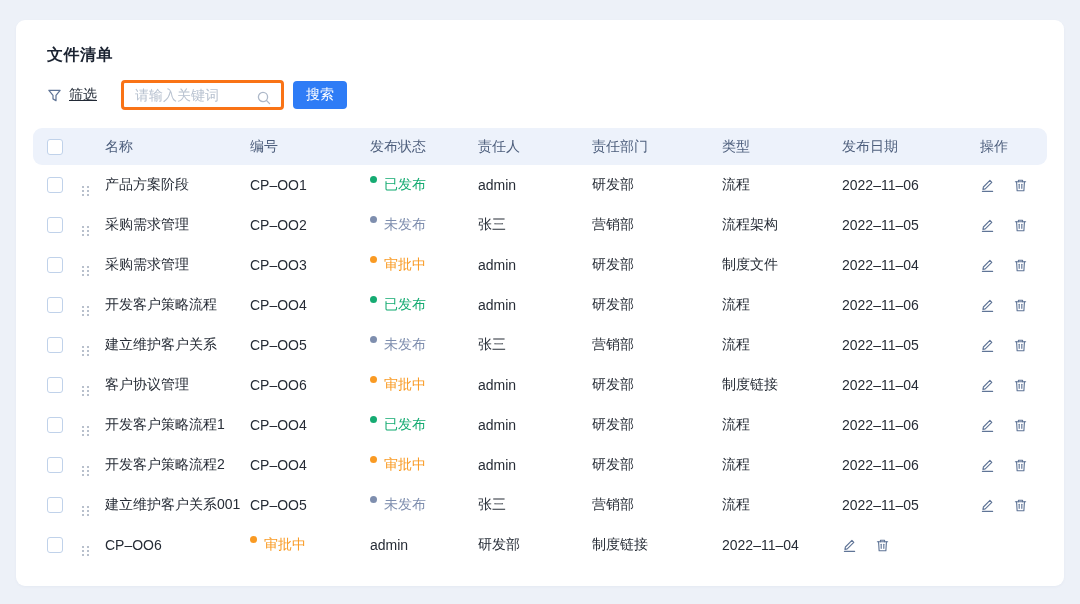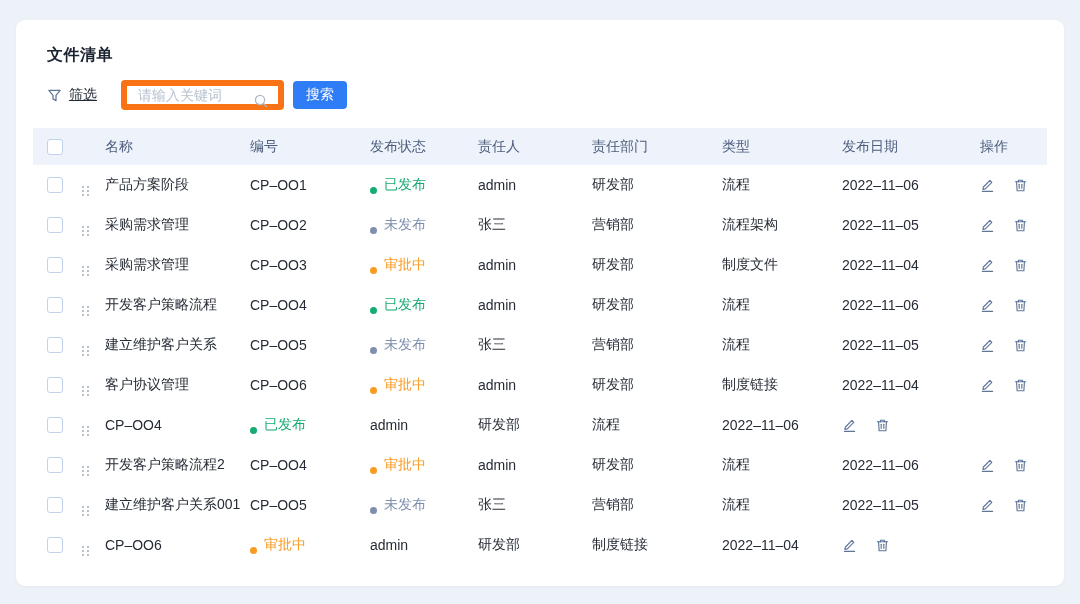--- a/index.html
+++ b/index.html
@@ -21,21 +21,21 @@
     position:absolute; left:31px; top:25px;
     font-size:16px; font-weight:700; color:#1a2230; letter-spacing:.5px;
   }
   
   .toolbar { position:absolute; left:31px; top:60px; height:30px; display:flex; align-items:center; }
   .filter { display:flex; align-items:center; gap:7px; cursor:pointer; }
   .filter-label { color:#222a36;text-decoration:underline; }
   .search-box {
     position:relative; margin-left:24px;
     width:163px; height:30px;
-    border:6px solid #f97316; border-radius:4px;
+    border:3px solid #f97316; border-radius:4px;
     display:flex; align-items:center; background:#fff;
   }
   .search-box input {
     border:none; outline:none; background:transparent;
     width:124px; margin-left:11px; font-size:14px; color:#33404f;
     font-family:inherit;
   }
   .search-box input::placeholder { color:#b8c2d0; }
   .search-glass { position:absolute; right:9px; top:7px; }
   .search-btn {
@@ -44,33 +44,33 @@
     background:#2e7cf6; color:#ffffff; font-size:14px;
     font-family:inherit; cursor:pointer;
   }
   
   .table { position:absolute; left:17px; top:108px; width:1014px; }
   .tr {
     display:grid;
     grid-template-columns:49px 23px 145px 120px 108px 114px 130px 120px 138px 67px;
     align-items:center;
   }
-  .thead { background:#edf2fb; height:37px; color:#4d5e7c; }
+  .thead { background:#edf2fb; height:37px; color:#4d5e7c;border-radius:9px; }
   .tbody .tr { height:40px; }
   .td { overflow:hidden; white-space:nowrap; }
   .c-check { padding-left:14px; }
   .checkbox {
     display:block; width:16px; height:16px;
     border:1px solid #c0d2ea; border-radius:3px; background:#fff; cursor:pointer;
   }
   .drag {
     display:inline-grid; grid-template-columns:2px 2px; gap:2px 3px; cursor:grab;
   }
   .drag i { width:2px; height:2px; border-radius:50%; background:#a0abbb; }
-  .status { display:flex; align-items:flex-end; gap:7px;font-family:Liberation Serif, serif; }
+  .status { display:flex; align-items:flex-start; gap:7px;font-family:Liberation Serif, serif; }
   .dot { width:7px; height:7px; border-radius:50%; flex:0 0 auto; }
   .actions { display:flex; align-items:center; gap:18px; }
   .icon-btn { cursor:pointer; display:inline-flex; line-height:0; }
 </style>
 </head>
 <body>
 
 <div class="card">
 
   <div class="title">文件清单</div>
@@ -391,20 +391,21 @@
     <div class="td">
       <span class="drag">
         <i></i>
               <i></i>
               <i></i>
               <i></i>
               <i></i>
               <i></i>
       </span>
     </div>
+    <div class="td">开发客户策略流程1</div>
     <div class="td">CP–OO4</div>
     <div class="td">
       <span class="status">
         <span class="dot" style="background: rgb(21, 171, 114);"></span>
         <span style="color: rgb(21, 171, 114);">已发布</span>
       </span>
     </div>
     <div class="td">admin</div>
     <div class="td">研发部</div>
     <div class="td">流程</div>

